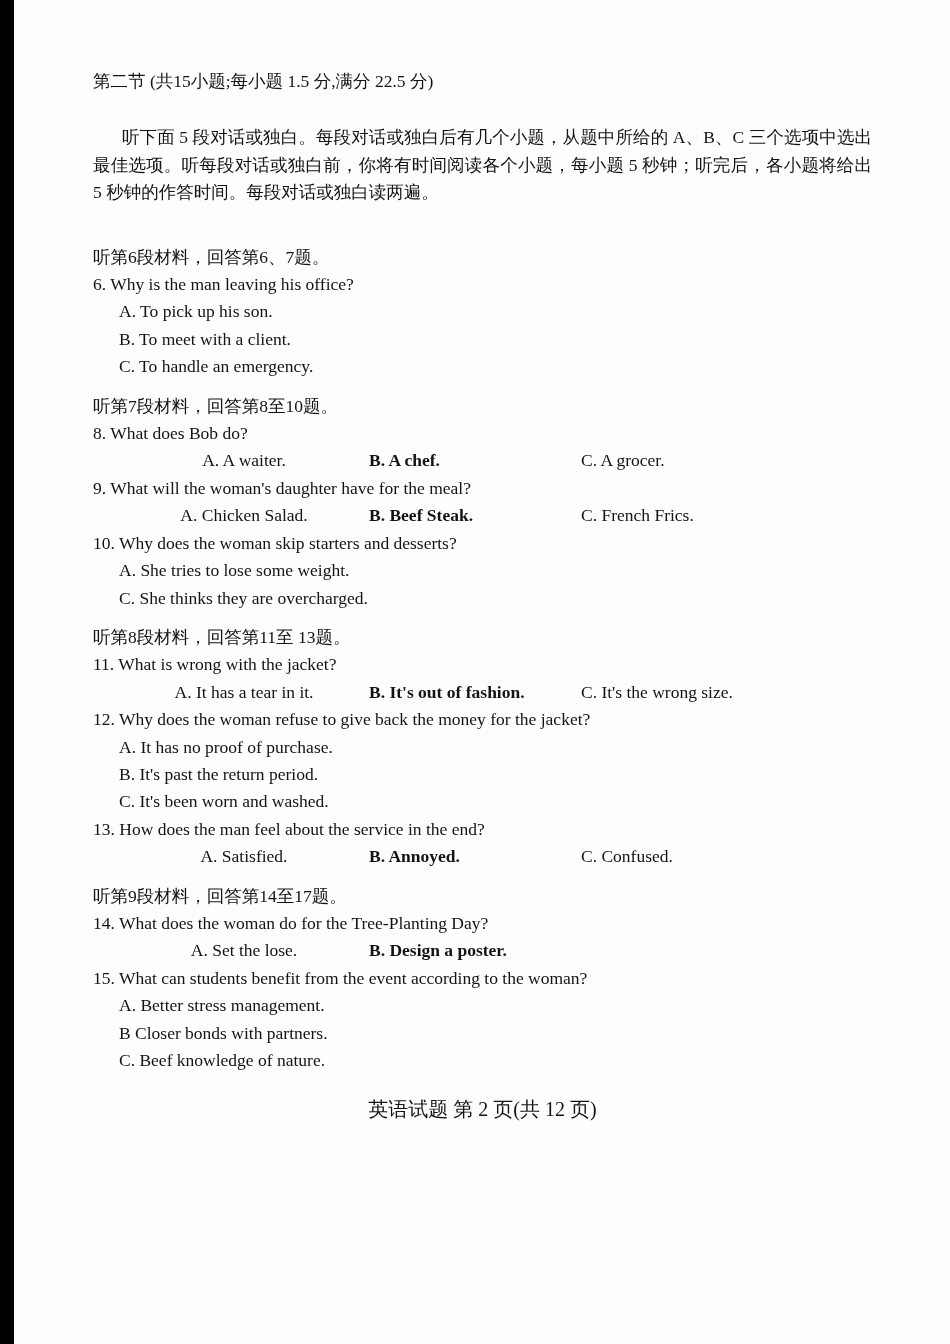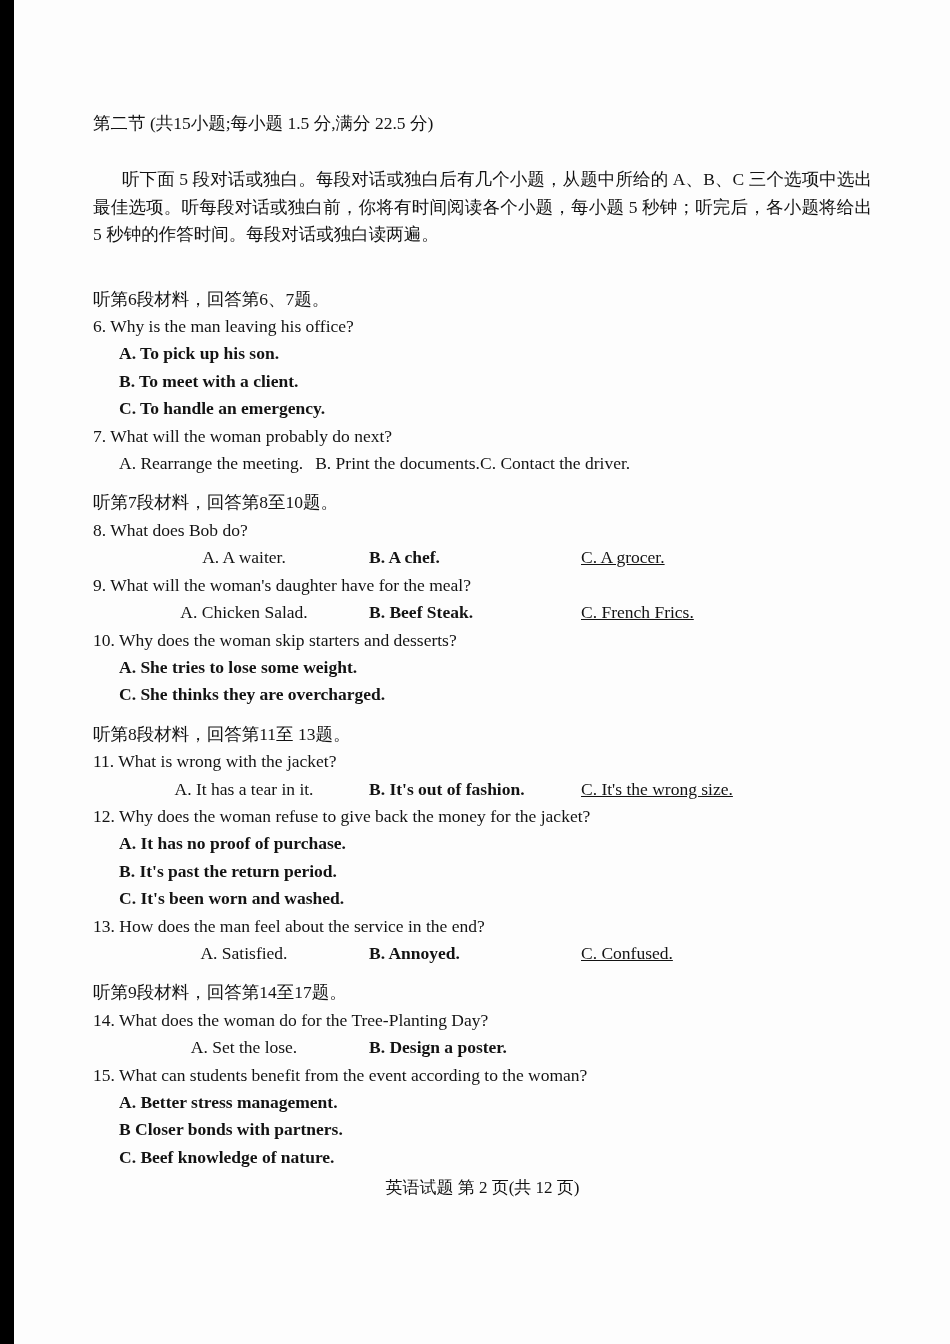--- a/index.html
+++ b/index.html
@@ -12,69 +12,63 @@
     position: relative;
     overflow: hidden;
   }
   .scan-bar {
     position: absolute;
     left: 0; top: 0;
     width: 14px; height: 1344px;
     background: #000;
   }
   .content {
-    padding: 110px 78px 0 93px;
+    padding: 68px 78px 0 93px;
     font-size: 17.5px;
     line-height: 27.4px;
   }
   .sec-title { white-space: pre-wrap; }
   .instructions { text-indent: 29px; text-align: justify; margin-top: 29px; }
   .material { margin-top: 12px; }
   .material.first { margin-top: 37px; }
   .mat-header { }
   .question { }
   .stem { }
-  .opts-stacked .opt { display: block; padding-left: 26px; font-weight: bold; }
+  .opts-stacked .opt { display: block; padding-left: 26px; }
   .opts-inline { display: flex; padding-left: 26px; }
   .opts-inline .c1 { width: 250px; flex: 0 0 auto; text-align: center; }
   .opts-inline .c2 { width: 212px; flex: 0 0 auto; font-weight: bold; }
-  .opts-inline .c3 { flex: 1; text-decoration: underline; }
+  .opts-inline .c3 { flex: 1; }
   .opts-tight { padding-left: 26px; }
   .opts-tight .a { margin-right: 12px; }
   .opts-tight span { display: inline; }
   .footer {
-    margin-top: 3px;
+    margin-top: 22px;
     text-align: center;
-    font-size: 17px;
+    font-size: 20px;
   }
 </style>
 </head>
 <body>
 
 <div class="scan-bar"></div>
 
 <div class="content">
 
   <div class="sec-title">第二节 (共15小题;每小题 1.5 分,满分 22.5 分)</div>
   <p class="instructions">听下面 5 段对话或独白。每段对话或独白后有几个小题，从题中所给的 A、B、C 三个选项中选出最佳选项。听每段对话或独白前，你将有时间阅读各个小题，每小题 5 秒钟；听完后，各小题将给出 5 秒钟的作答时间。每段对话或独白读两遍。</p>
 
   <div class="material first">
     <div class="mat-header">听第6段材料，回答第6、7题。</div>
     <div class="question">
       <div class="stem">6. Why is the man leaving his office?</div>
       <div class="opts-stacked">
         <span class="opt">A. To pick up his son.</span>
         <span class="opt">B. To meet with a client.</span>
         <span class="opt">C. To handle an emergency.</span>
-      </div>
-    </div>
-    <div class="question">
-      <div class="stem">7. What will the woman probably do next?</div>
-      <div class="opts-tight">
-        <span class="a">A. Rearrange the meeting.</span><span>B. Print the documents.</span><span>C. Contact the driver.</span>
       </div>
     </div>
   </div>
 
   <div class="material">
     <div class="mat-header">听第7段材料，回答第8至10题。</div>
     <div class="question">
       <div class="stem">8. What does Bob do?</div>
       <div class="opts-inline">
         <span class="c1">A. A waiter.</span>

